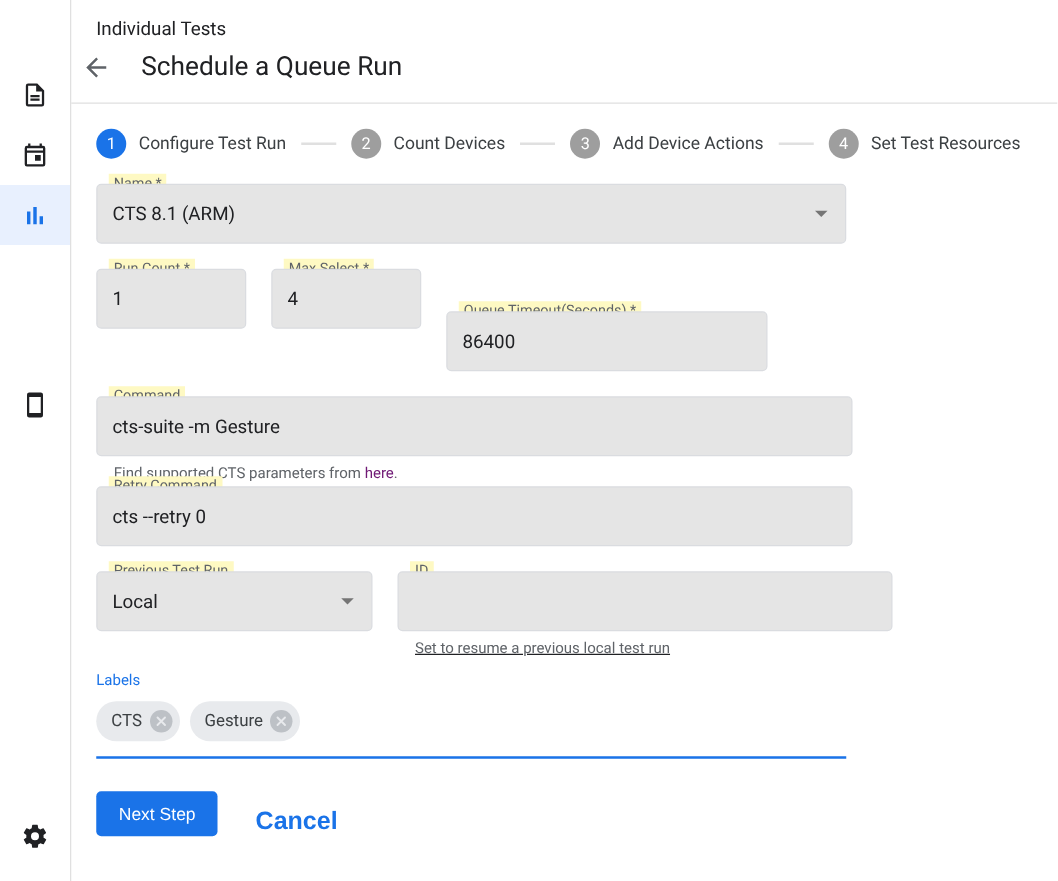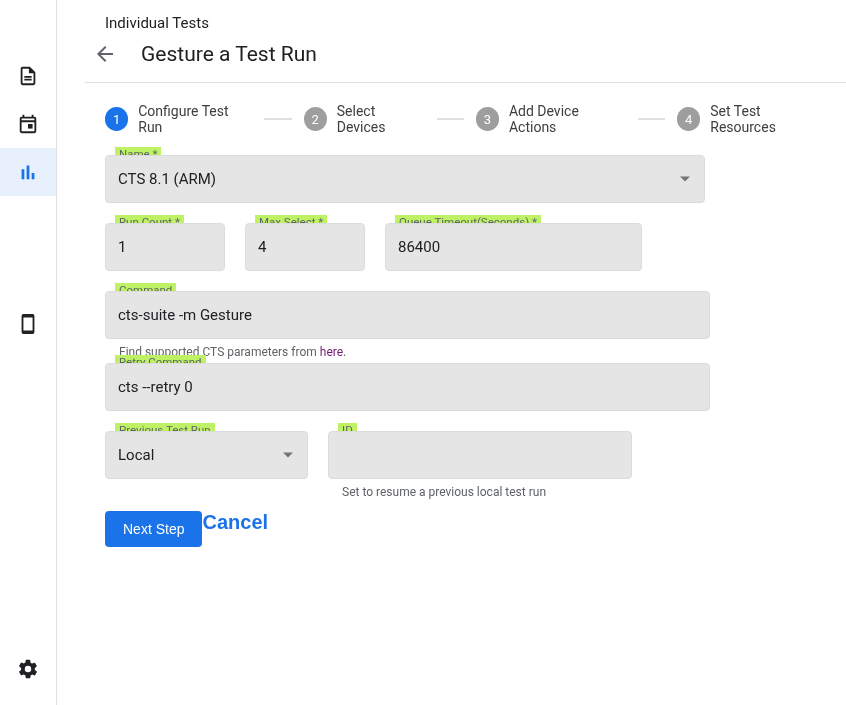--- a/index.html
+++ b/index.html
@@ -35,21 +35,20 @@
       color: #1a73e8;
     }
     .sidenav-item svg { width: 22px; height: 22px; }
     .sidenav-item.selected svg { fill: #1a73e8; }
     .sidenav-phone { margin-top: 104px; }
 
     .main {
       flex: 1;
       border-left: 1px solid #e0e0e0;
       position: relative;
-      padding-left: 28px;
     }
     .page-header {
       padding: 14px 20px 0 20px;
     }
     .breadcrumb {
       font-size: 15px;
       font-weight: 400;
       color: #202124;
     }
     .title-row {
@@ -99,21 +98,21 @@
       display: flex; gap: 20px; margin-bottom: 20px; align-items:flex-start;
     }
 
     .form-field {
       position: relative;
       display: flex; flex-direction: column;
     }
     .form-field label {
       position: absolute;
       top: -8px; left: 10px;
-      background: #bef264;
+      background: #fef9c3;
       padding: 0 4px;
       font-size: 11.5px;
       color: #5f6368;
     }
     .form-input, .form-select {
       border: 1px solid #dadce0;
       border-radius: 4px;
       height: 48px;
       padding: 8px 12px;
       font-size: 15px;
@@ -126,24 +125,24 @@
     .form-select .dropdown-arrow {
       position: absolute; right: 14px; top: 50%; transform: translateY(-50%);
       width:0; height:0; border-left:5px solid transparent; border-right:5px solid transparent;
       border-top: 5px solid #757575;
     }
     .hint, .hint-row { font-size: 12px; color: #5f6368; margin-top: 6px; padding-left: 14px; }
     .hint a, .hint-link { color: #701a75; text-decoration: none; cursor: pointer; }
 
     .w-name { width: 600px; }
     .w-sm { width: 120px; }
-    .w-md { width: 257px; }
+    .w-md { width: 257px; margin-top: 34px; }
     .w-cmd { width: 605px; }
-    .w-prev { width: 203px; }
-    .w-id { width: 304px; }
+    .w-prev { width: 221px; }
+    .w-id { width: 396px; text-decoration: underline; }
 
     .labels-section { margin-top: 4px; }
     .labels-title { font-size: 12px; color: #1a73e8; margin-bottom: 10px; }
     .chips-row {
       display: flex; gap: 8px; align-items: center;
       padding-bottom: 12px;
       border-bottom: 2px solid #1a73e8;
       margin-bottom: 26px;
       width: 600px;
       flex-wrap: wrap;
@@ -154,21 +153,21 @@
       padding: 0 6px 0 12px; height: 32px;
       font-size: 13.5px; color: #3c4043; gap: 6px;
     }
     .chip-remove {
       width: 18px; height: 18px; border-radius: 50%;
       background: #bdc1c6; display: flex; align-items: center;
       justify-content: center; cursor: pointer;
     }
     .chip-remove svg { width: 12px; height: 12px; fill: #e8eaed; }
 
-    .actions { display: flex; align-items: flex-start; }
+    .actions { display: flex; align-items: flex-end; gap: 30px; }
     .primary-btn {
       background: #1a73e8; color: #fff; border: none;
       border-radius: 4px; height: 36px; padding: 0 18px;
       font-size: 14px; cursor: pointer; font-weight: 500;
     }
     .text-btn {
       background: none; border: none; color: #1a73e8;
       font-size: 20px; cursor: pointer; font-weight: 700;
     }
     input.native {
@@ -209,36 +208,36 @@
   </div>
 </nav>
 
 <main class="main">
   <div class="page-header">
     <div class="breadcrumb">Individual Tests</div>
     <div class="title-row">
       <svg class="back-arrow" viewBox="0 0 24 24">
         <path fill="#5f6368" d="M20 11H7.8l5.6-5.6L12 4l-8 8 8 8 1.4-1.4L7.8 13H20z"></path>
       </svg>
-      <div class="title">Gesture a Test Run</div>
+      <div class="title">Schedule a Queue Run</div>
     </div>
   </div>
   <div class="divider"></div>
 
   <div class="content">
 
     <div class="stepper">
       <div class="step">
         <div class="step-circle active">1</div>
         <div class="step-label">Configure Test Run</div>
       </div>
       <div class="step-connector"></div>
       <div class="step">
         <div class="step-circle inactive">2</div>
-        <div class="step-label">Select Devices</div>
+        <div class="step-label">Count Devices</div>
       </div>
       <div class="step-connector"></div>
       <div class="step">
         <div class="step-circle inactive">3</div>
         <div class="step-label">Add Device Actions</div>
       </div>
       <div class="step-connector"></div>
       <div class="step">
         <div class="step-circle inactive">4</div>
         <div class="step-label">Set Test Resources</div>
@@ -307,20 +306,41 @@
       </div>
       <div class="form-field w-id">
         <label>ID</label>
         <div class="form-input">
           <input class="native" value="" style="">
         </div>
         <div class="hint">Set to resume a previous local test run</div>
       </div>
     </div>
 
+    <div class="labels-section">
+      <div class="labels-title">Labels</div>
+      <div class="chips-row">
+        <div class="chip">
+          <span>CTS</span>
+          <span class="chip-remove">
+            <svg viewBox="0 0 24 24">
+                <path d="M18 6L6 18M6 6l12 12" stroke="#e8eaed" stroke-width="3" stroke-linecap="round"></path>
+              </svg>
+          </span>
+        </div>
+        <div class="chip">
+          <span>Gesture</span>
+          <span class="chip-remove">
+            <svg viewBox="0 0 24 24">
+                <path d="M18 6L6 18M6 6l12 12" stroke="#e8eaed" stroke-width="3" stroke-linecap="round"></path>
+              </svg>
+          </span>
+        </div>
+      </div>
+    </div>
 
     <div class="actions">
       <button class="primary-btn">Next Step</button>
       <button class="text-btn">Cancel</button>
     </div>
 
   </div>
 </main>
 
 </body></html>

